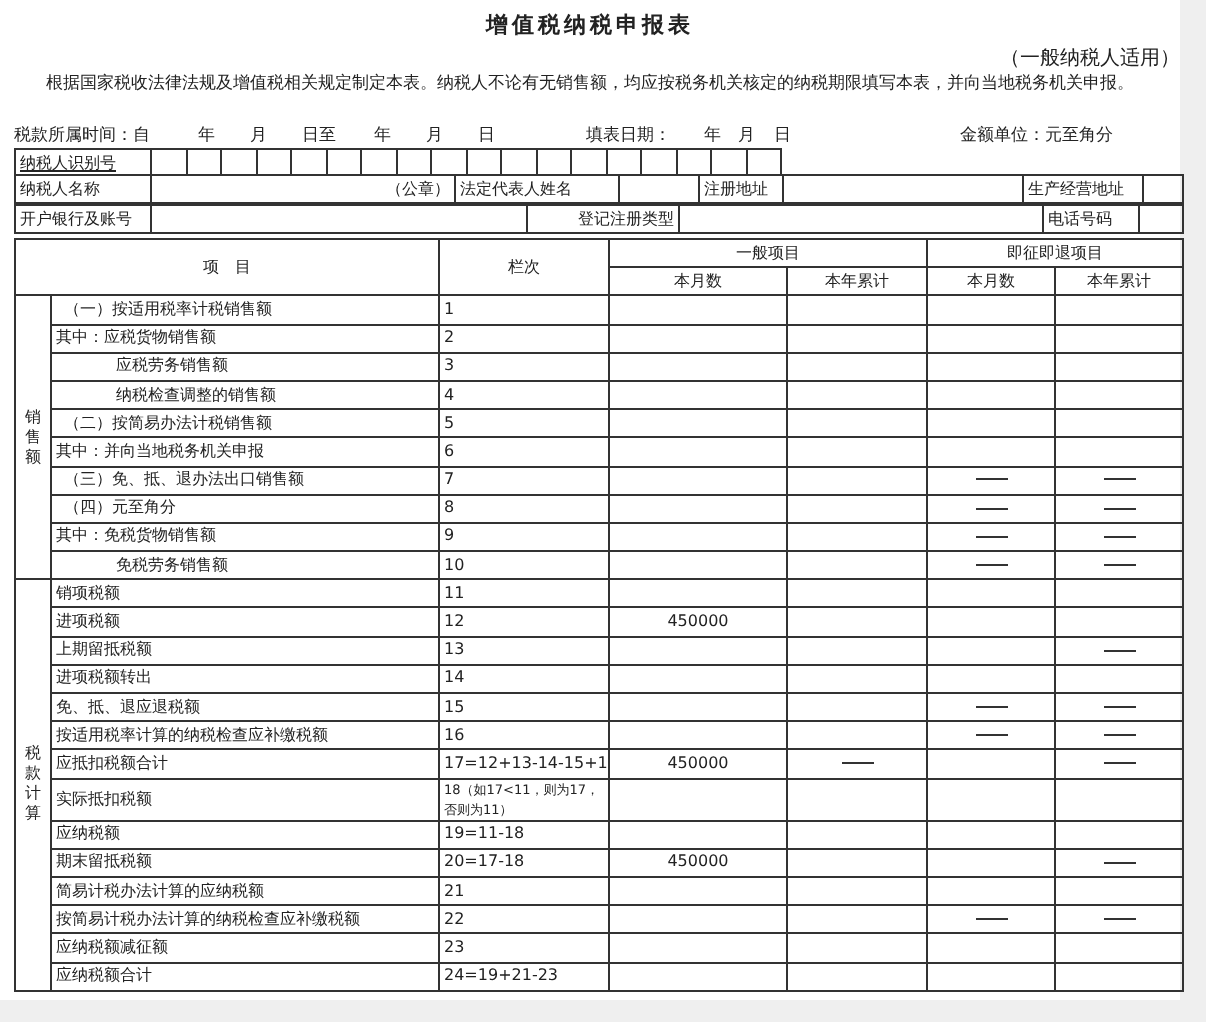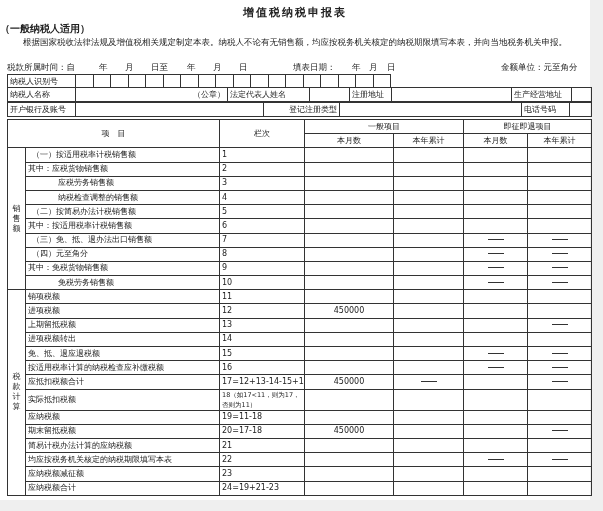--- a/index.html
+++ b/index.html
@@ -4,29 +4,29 @@
 <style>
   html, body { margin:0; padding:0; }
   body {
     width:603px; height:511px; background:#efefef; overflow:hidden;
     font-family:"DejaVu Sans","Liberation Sans",sans-serif; color:#222;
   }
   .page {
     position:absolute; left:0; top:0; width:590px; height:500px; background:#fff;
   }
   .title { position:absolute; left:0; width:590px; text-align:center; top:5px; font-size:11px; font-weight:bold; letter-spacing:2px; }
-  .subtitle { position:absolute; left:0; width:590px; text-align:left; top:22px; font-size:10px; font-weight:bold; }
+  .subtitle { position:absolute; left:0; width:590px; text-align:right; top:22px; font-size:10px; font-weight:normal; }
   .intro { position:absolute; left:7px; width:578px; top:36px; font-size:8.5px; line-height:13px; text-indent:16px; }
   .periodline { position:absolute; left:7px; top:62px; width:578px; font-size:8.5px; height:12px; }
   .periodline span { position:absolute; top:0; white-space:nowrap; }
   table { border-collapse:collapse; position:absolute; font-size:8px; table-layout:fixed; }
   td { border:1px solid #333; padding:0 2px; white-space:nowrap; overflow:hidden; vertical-align:middle; }
   .info td { height:13px; }
   .id-table { left:7px; top:74px; }
-  .id-table td { height:12px; }
+  .id-table td { height:12px;text-decoration:underline; }
   .main { left:7px; top:119px; width:584px; }
   .main td { height:13.2px; line-height:10px; }
   .hdr td { text-align:center; }
   .vlabel { text-align:center; white-space:normal; line-height:11px; padding:0; width:12px; }
   .vlabel span { display:block; width:10px; margin:0 auto; }
   .num { text-align:left; font-size:8px; }
   .amt { text-align:center; font-size:8px; }
   .dash { text-align:center; }
   .dash span { display:inline-block; width:16px; border-top:1px solid #333; vertical-align:middle; }
   .small { font-size:6.5px; line-height:7.5px; white-space:normal;margin-left:23px; }
@@ -45,21 +45,21 @@
     <span style="left:92px">年</span>
     <span style="left:118px">月</span>
     <span style="left:144px">日至</span>
     <span style="left:180px">年</span>
     <span style="left:206px">月</span>
     <span style="left:232px">日</span>
     <span style="left:286px">填表日期：</span>
     <span style="left:345px">年</span>
     <span style="left:362px">月</span>
     <span style="left:380px">日</span>
-    <span style="left:494px">金额单位：元至角分</span>
+    <span style="left:473px">金额单位：元至角分</span>
   </div>
 
   <table class="id-table" style="width:383px;">
     <colgroup>
       <col style="width:68px">
       <col span="18" style="width:17.5px">
     </colgroup>
     <tbody>
         <tr>
       <td>纳税人识别号</td>
@@ -192,21 +192,21 @@
         </tr>
         <tr>
           <td style="padding-left: 6px; margin-left: 10px;">（二）按简易办法计税销售额</td>
           <td class="num">5</td>
           <td class="amt"></td>
           <td class="amt"></td>
           <td class="amt"></td>
           <td class="amt"></td>
         </tr>
         <tr>
-          <td>其中：按适用税率计税销售额</td>
+          <td>其中：并向当地税务机关申报</td>
           <td class="num">6</td>
           <td class="amt"></td>
           <td class="amt"></td>
           <td class="amt"></td>
           <td class="amt"></td>
         </tr>
         <tr>
           <td style="padding-left: 6px; margin-top: 37px;">（三）免、抵、退办法出口销售额</td>
           <td class="num">7</td>
           <td class="amt"></td>
@@ -323,21 +323,21 @@
         </tr>
         <tr>
           <td>简易计税办法计算的应纳税额</td>
           <td class="num">21</td>
           <td class="amt"></td>
           <td class="amt"></td>
           <td class="amt"></td>
           <td class="amt"></td>
         </tr>
         <tr>
-          <td>均应按税务机关核定的纳税期限填写本表</td>
+          <td>按简易计税办法计算的纳税检查应补缴税额</td>
           <td class="num">22</td>
           <td class="amt"></td>
           <td class="amt"></td>
           <td class="dash"><span></span></td>
           <td class="dash"><span></span></td>
         </tr>
         <tr>
           <td>应纳税额减征额</td>
           <td class="num">23</td>
           <td class="amt"></td>

